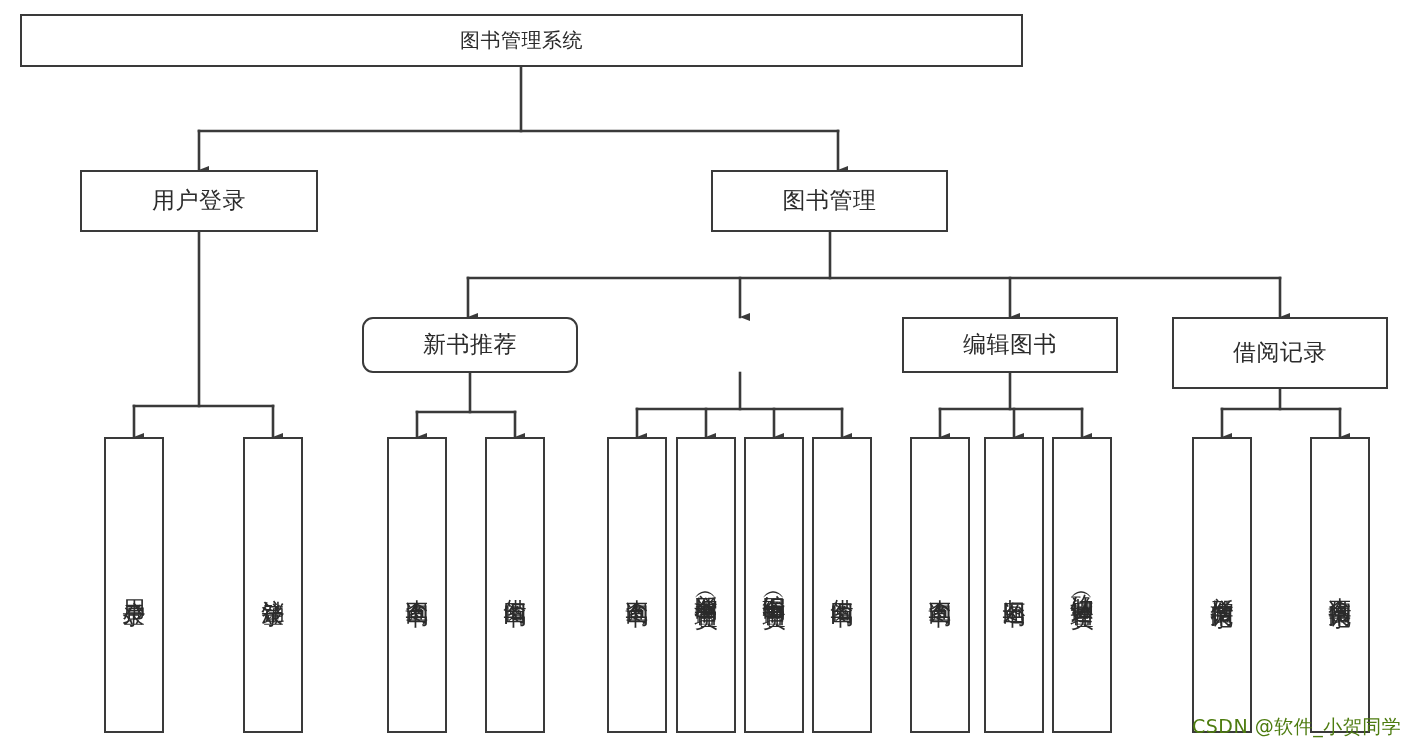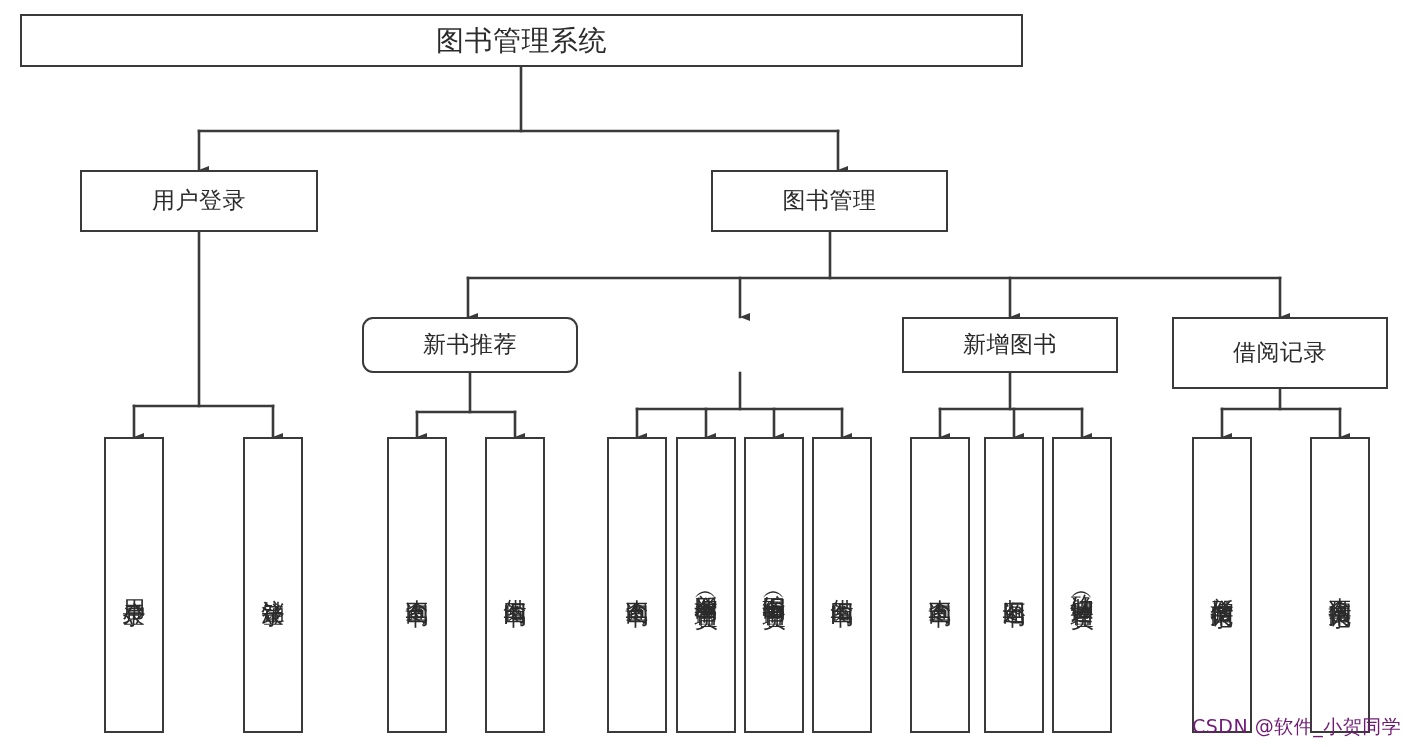--- a/index.html
+++ b/index.html
@@ -45,24 +45,24 @@
     writing-mode: horizontal-tb;
     font-size: 23px;
   }
   .node.vertical .label {
     writing-mode: vertical-rl;
     text-orientation: upright;
     font-size: 23px;
     letter-spacing: 2px;
     white-space: nowrap;
   }
-  .node.root .label { font-size: 28px; }
+  .node.root .label { font-size: 20px; }
   .watermark {
     position: absolute;
-    color: #701a75;
+    color: #4d7c0f;
     font-size: 19px;
     white-space: nowrap;
     letter-spacing: 0.5px;
   }
 </style>
 </head>
 <body>
 
 <div id="canvas">
 
@@ -124,21 +124,21 @@
     <span class="label">用户登录</span>
   </div>
   <div class="node horizontal" style="left: 711px; top: 170px; width: 237px; height: 62px;">
     <span class="label">图书管理</span>
   </div>
 
   <div class="node horizontal" style="left: 362px; top: 317px; width: 216px; height: 56px; border-radius: 11px;">
     <span class="label">新书推荐</span>
   </div>
   <div class="node horizontal" style="left: 902px; top: 317px; width: 216px; height: 56px;">
-    <span class="label">新增图书</span>
+    <span class="label">编辑图书</span>
   </div>
   <div class="node horizontal" style="left: 1172px; top: 317px; width: 216px; height: 72px;">
     <span class="label">借阅记录</span>
   </div>
 
   <div class="node vertical" style="left: 104px; top: 437px; width: 60px; height: 296px;">
     <span class="label">用户登录</span>
   </div>
   <div class="node vertical" style="left: 243px; top: 437px; width: 60px; height: 296px;">
     <span class="label">注销登录</span>

